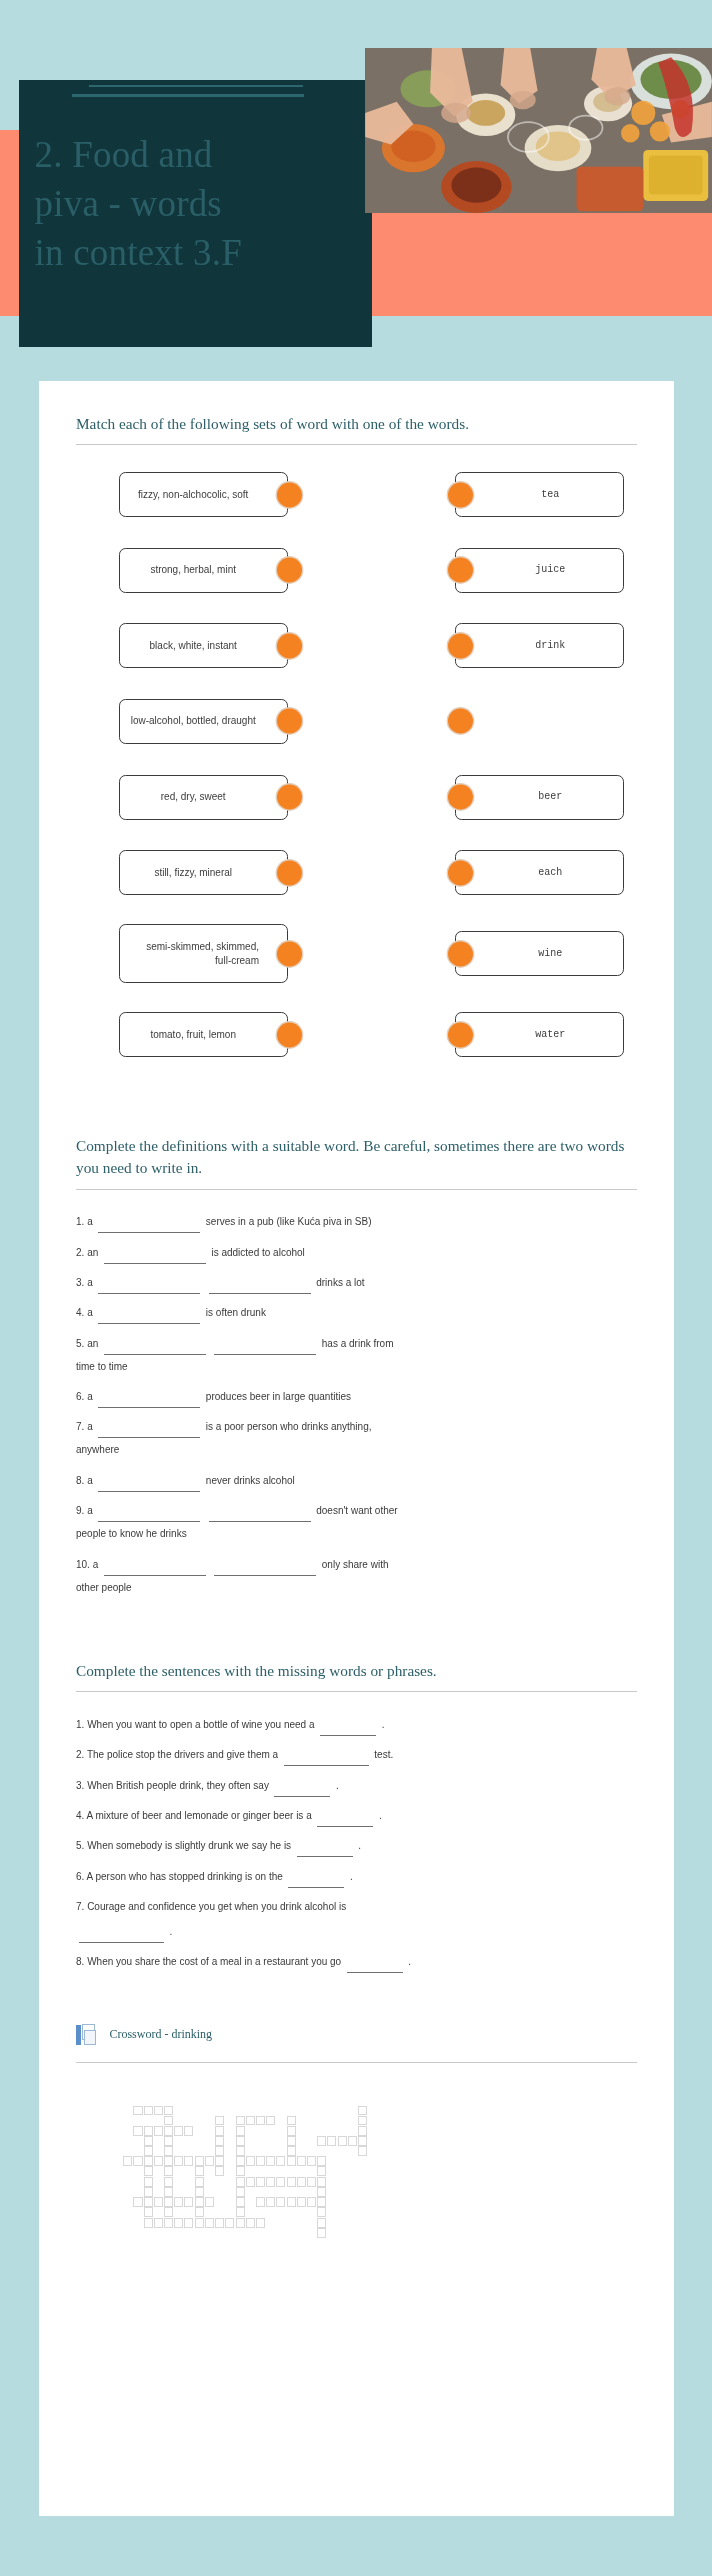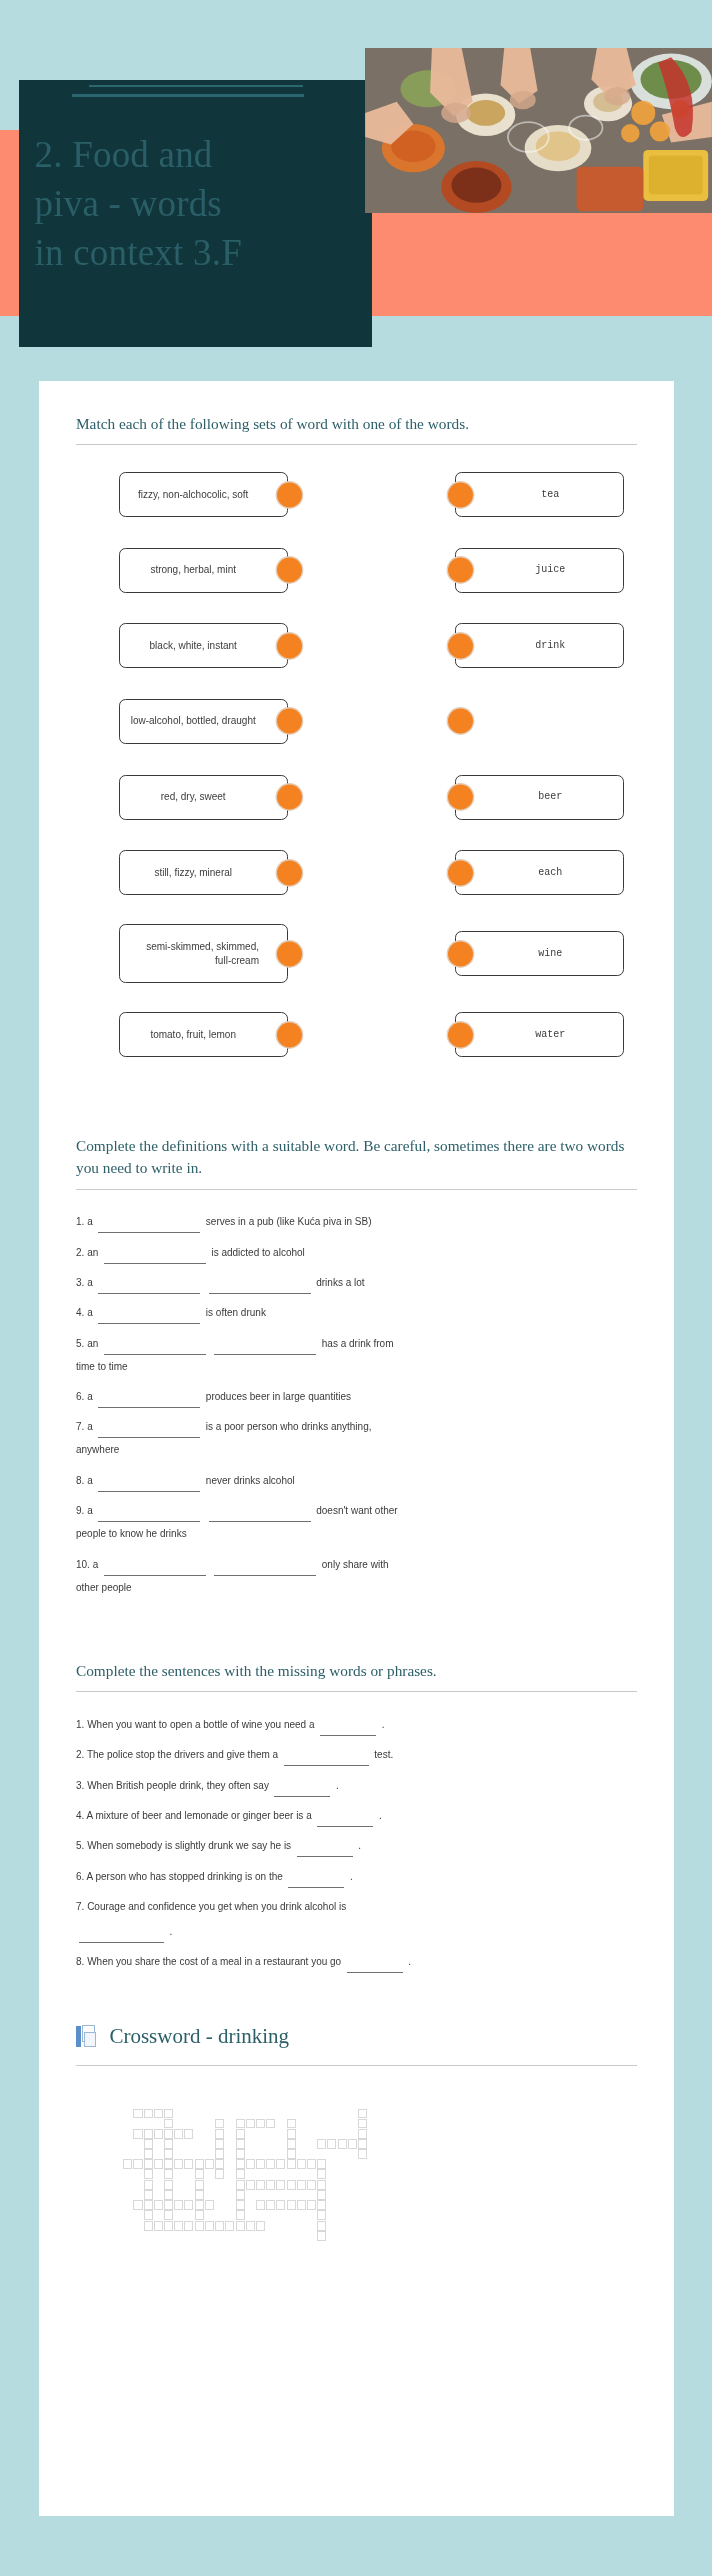--- a/index.html
+++ b/index.html
@@ -165,21 +165,21 @@
 
   
   .cw-head {
     display: flex;
     align-items: center;
     gap: 13px;
     padding-top: 43px;
   }
   .cw-title {
     font-family: "Liberation Serif", serif;
-    font-size: 21px;
+    font-size: 12px;
     color: #2c5f68;
     text-align: center;
   }
   .cw-icon { width: 20.4px; height: 22px; position: relative; flex: 0 0 auto; }
   .cw-icon .bar { position:absolute; left:0; top:0.9px; width:4.6px; height:20.4px; background:#5b8fc9; }
   .cw-icon .pg1 { position:absolute; left:5.6px; top:0px; width:13px; height:16.7px; background:#fff; border:0.9px solid #9bb8d6; }
   .cw-icon .pg2 { position:absolute; left:8.4px; top:6.5px; width:12px; height:15px; background:#f2f6fa; border:0.9px solid #9bb8d6; }
   .cw-rule { border:0; border-top:0.9px solid #c9c9c9; margin: 16.7px 0 0 0; }
   .cw-grid-wrap { padding: 32px 0 0 37px; }
   .cw-grid { position: relative; width: 278px; height: 139px; }

